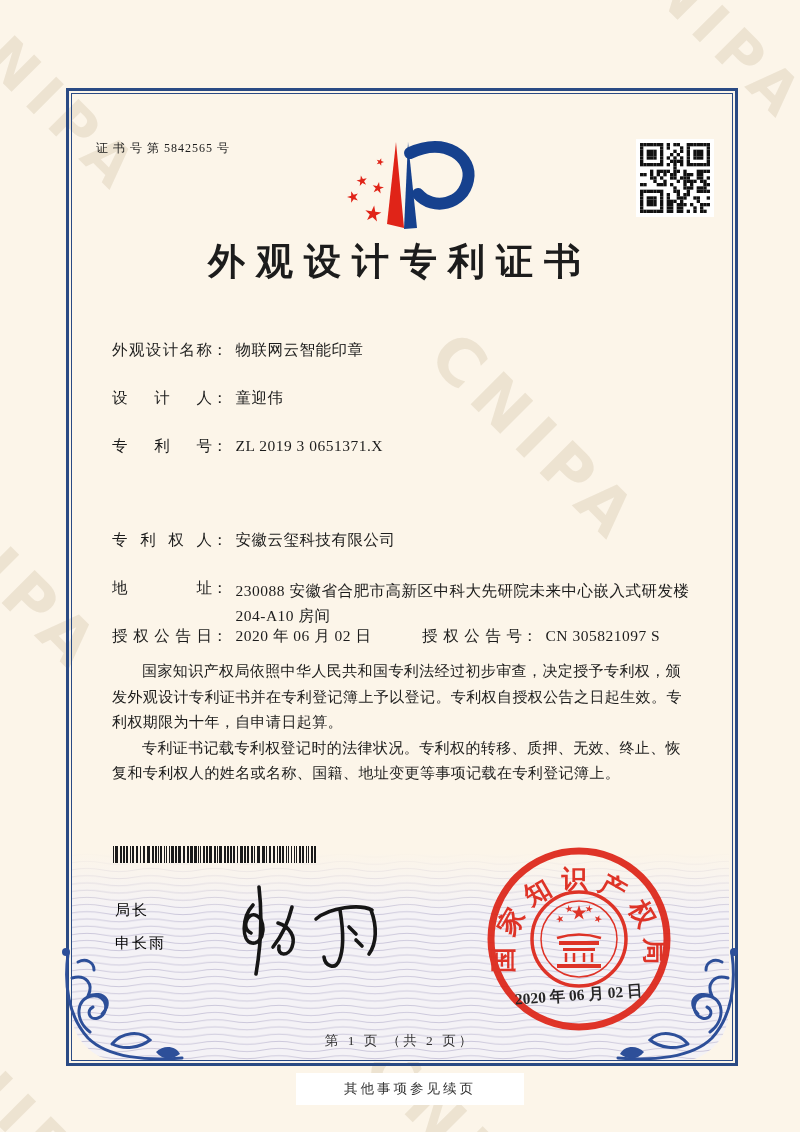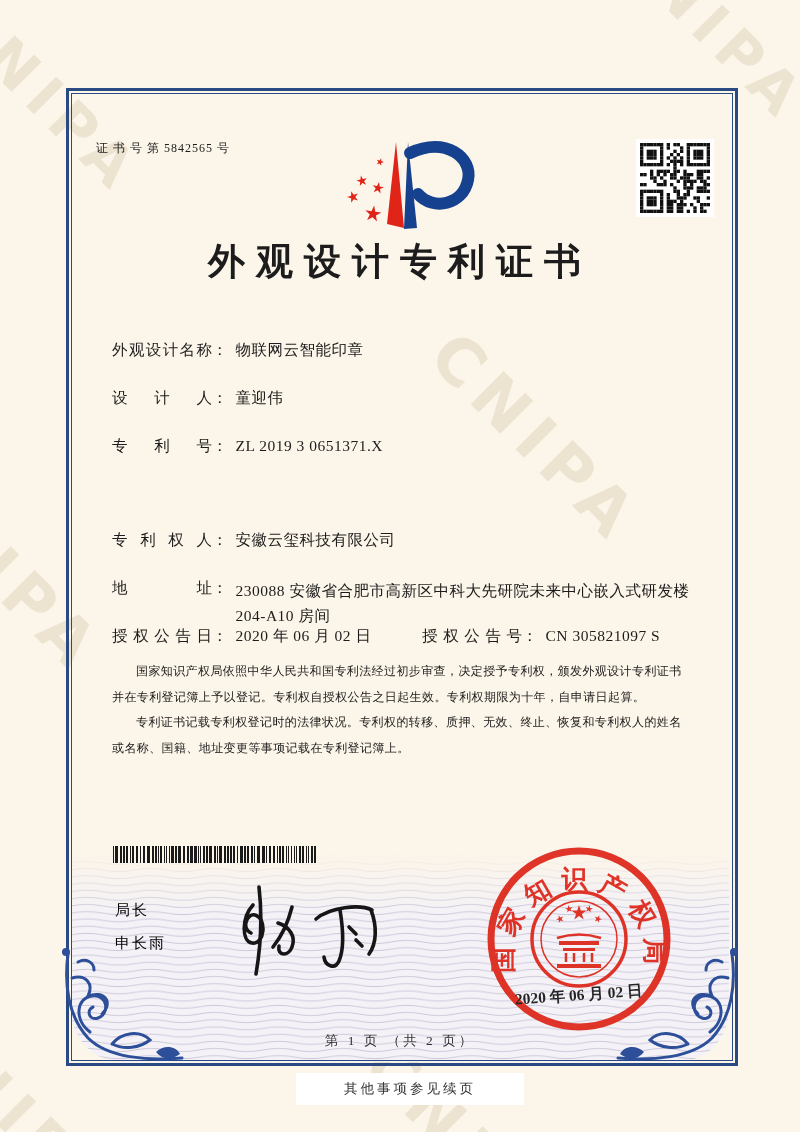--- a/index.html
+++ b/index.html
@@ -31,21 +31,21 @@
   .qr{position:absolute;left:636px;top:139px;background:#fff;padding:4px;z-index:4;}
   .title{position:absolute;left:0;top:237px;width:100%;text-align:center;
     font-size:37px;font-weight:bold;letter-spacing:11px;z-index:4;}
   .frow{position:absolute;left:112px;font-size:15.5px;z-index:4;white-space:nowrap;}
   .flabel{display:inline-block;width:100px;text-align:justify;text-align-last:justify;}
   .fcolon{display:inline-block;margin-right:8px;}
   .fvalue{letter-spacing:0.5px;margin-top:23px;}
   .fvalue-multi{display:inline-block;width:462px;vertical-align:top;white-space:normal;
     letter-spacing:0.5px;line-height:25px;}
   .grant-pair2{position:absolute;left:310px;top:0;white-space:nowrap;}
-  .paras{position:absolute;left:112px;top:659px;width:580px;font-size:12px;
+  .paras{position:absolute;left:112px;top:659px;width:580px;font-size:15px;
     line-height:25.5px;letter-spacing:0.4px;z-index:4;}
   .paras p{margin:0;text-indent:2em;}
   .barcode{position:absolute;left:113px;top:846px;z-index:4;}
   .signer{position:absolute;left:115px;top:901px;z-index:4;
     font-family:"Liberation Sans","DejaVu Sans",sans-serif;font-size:15px;color:#000000;}
   .signer div{margin-bottom:14px;letter-spacing:2px;}
   .signature{position:absolute;left:228px;top:883px;z-index:4;}
   .seal{position:absolute;left:483px;top:843px;z-index:5;}
   .page-no{position:absolute;left:0;top:1032px;width:100%;text-align:center;
     font-size:13.5px;letter-spacing:3px;color:#333;z-index:4;}

